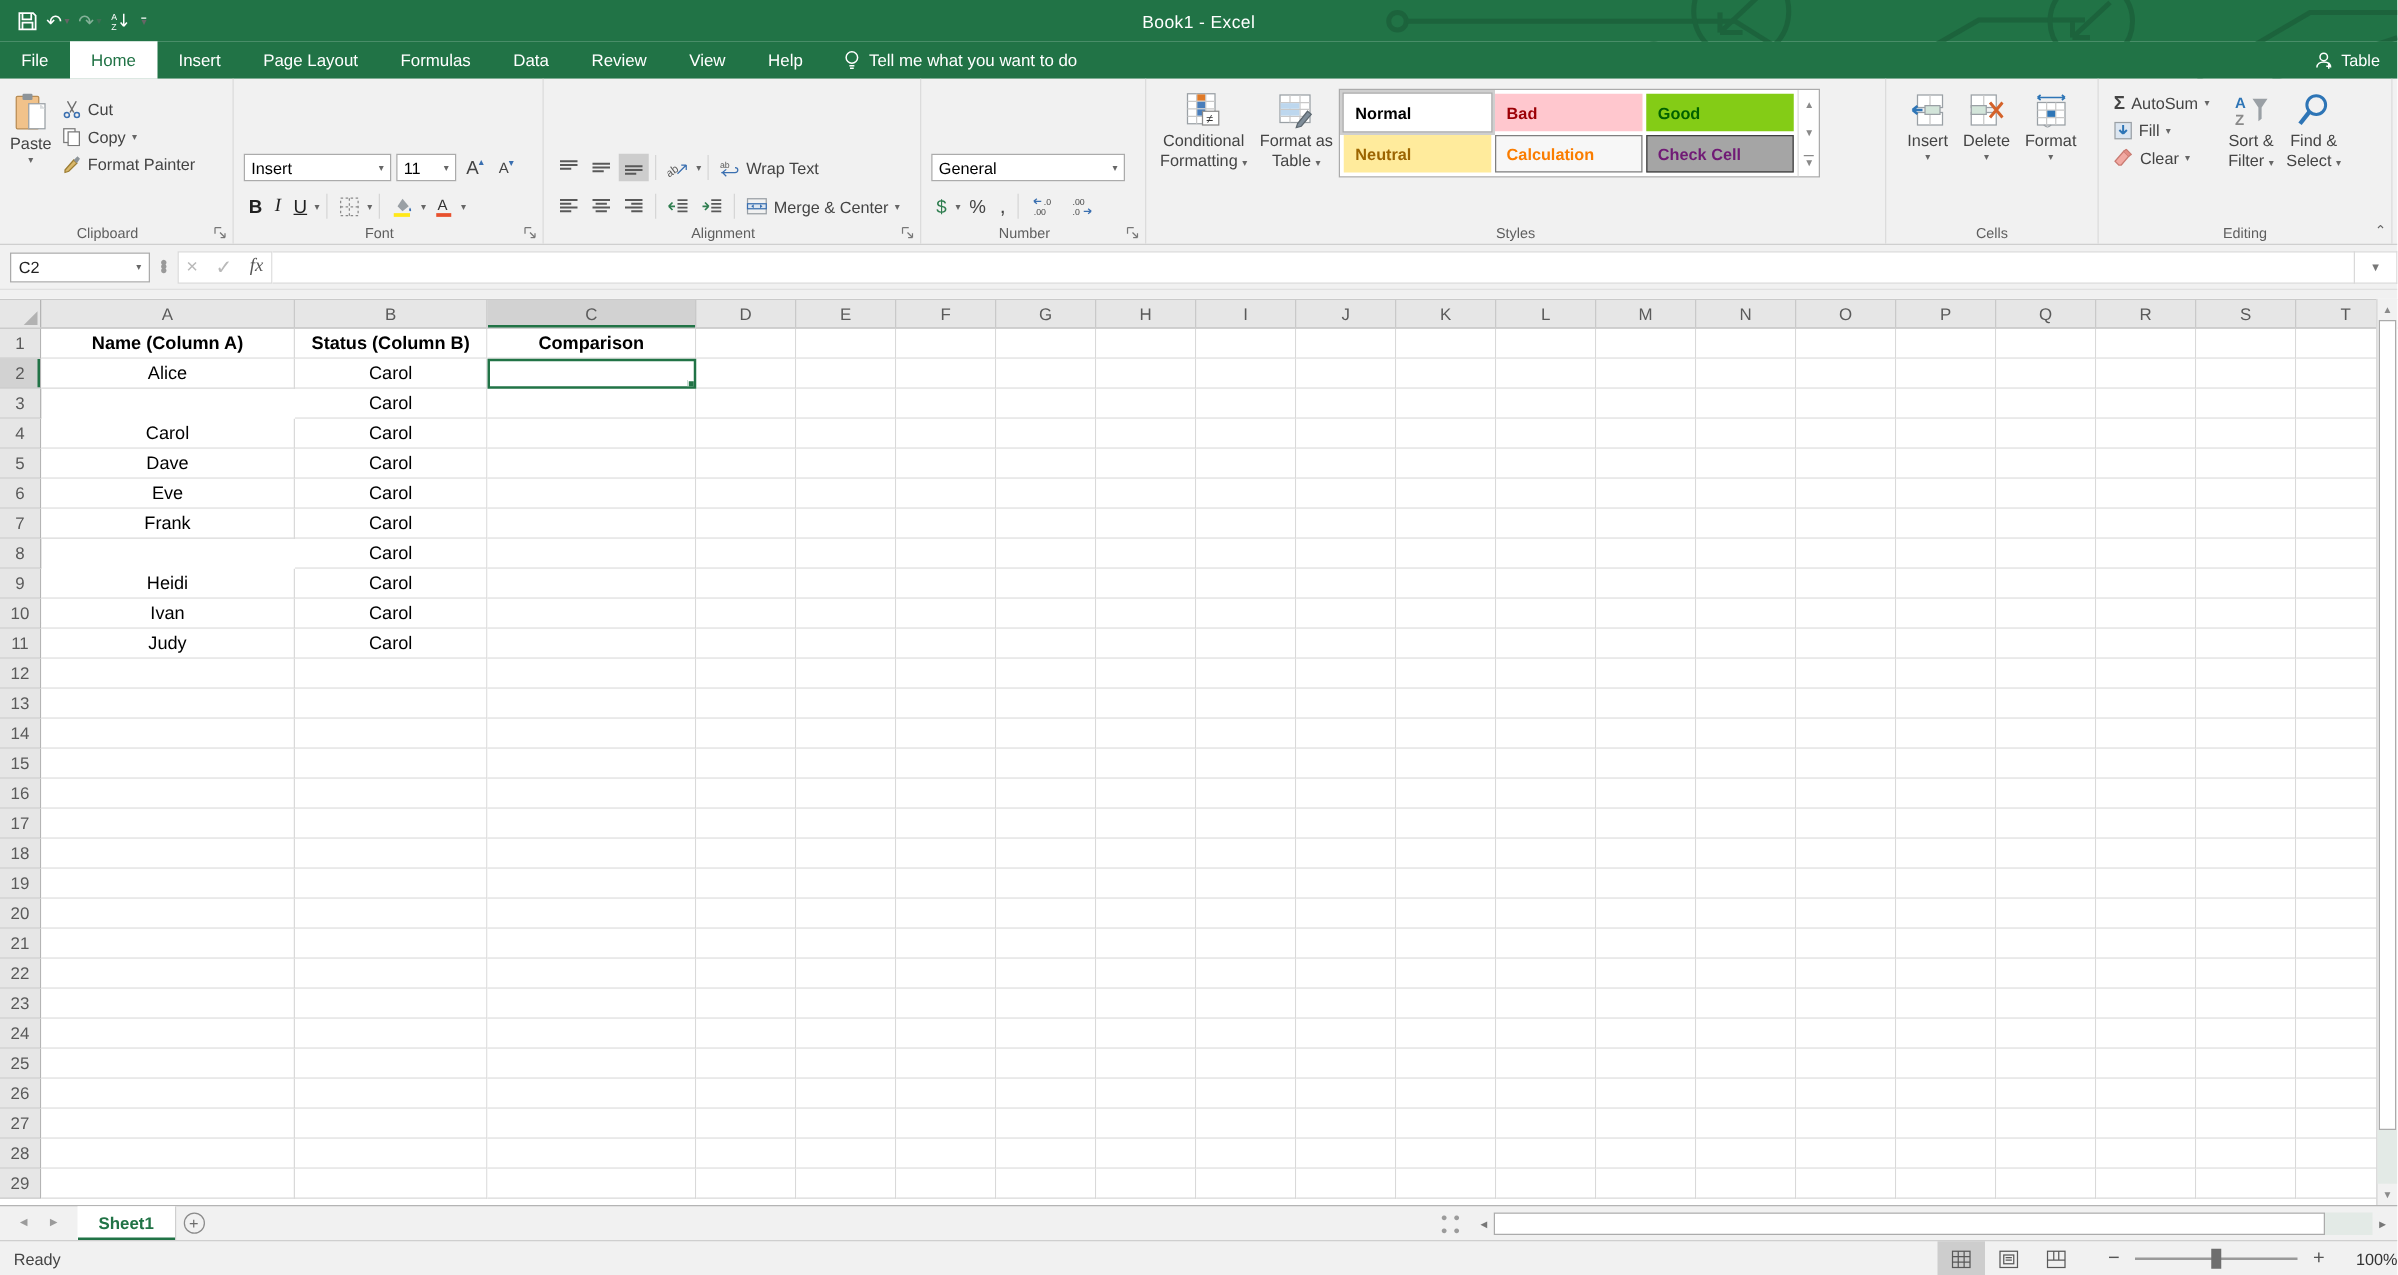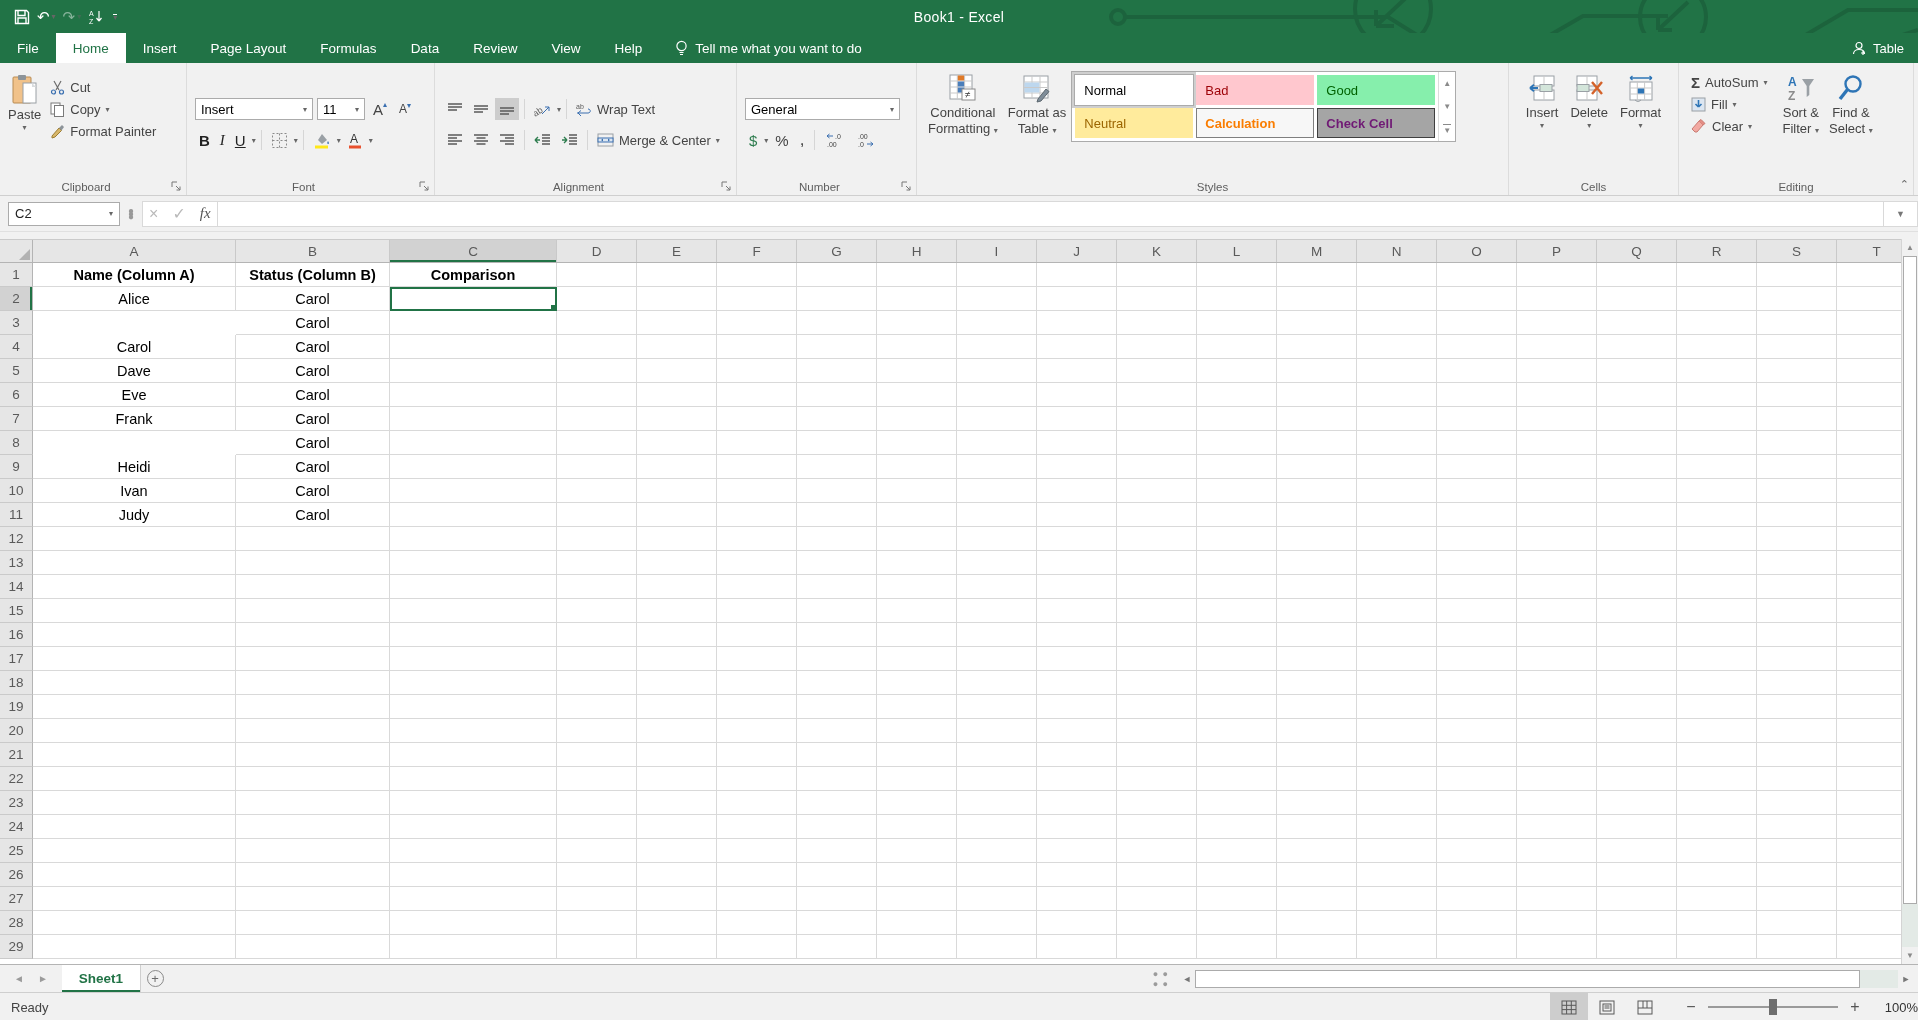--- a/index.html
+++ b/index.html
@@ -36,33 +36,33 @@
     display:flex; align-items:flex-start; flex:0 0 auto; }
   .glabel { position:absolute; bottom:2px; left:0; right:14px; text-align:center;
     font-size:11.5px; color:#5e5e5e; }
   .glabel.full { right:0; }
   .launcher { position:absolute; bottom:4px; right:5px; }
   .bigbtn { display:flex; flex-direction:column; align-items:center; justify-content:flex-start;
     padding:2px 5px; color:#444; text-align:center; line-height:1.25; }
   .bigbtn .bicon { height:34px; display:flex; align-items:center; }
   .smallbtn { display:flex; align-items:center; gap:5px; padding:2px 4px; height:22px; white-space:nowrap; }
   .caret { font-size:8px; color:#666; }
-  .col { display:flex; flex-direction:column; justify-content:center; }
+  .col { display:flex; flex-direction:column; justify-content:flex-end; }
   .row2 { display:flex; align-items:center; }
   .combo { background:#fff; border:1px solid #ababab; height:22px; display:flex;
     align-items:center; padding:0 5px; font-size:13px; color:#000; }
   .combo .caret { margin-left:auto; padding-left:6px; }
   .fbtn { padding:1px 4px; display:flex; align-items:center; height:22px; }
   .activebtn { background:#cdcdcd; }
   .vsep { width:1px; height:20px; background:#d6d6d6; margin:0 3px; }
 
   
   .gallery { background:#fff; border:1px solid #ababab; display:flex; margin-top:4px; }
   .gcells { display:grid; grid-template-columns:repeat(3,118px); grid-auto-rows:30px; gap:3px; padding:3px; }
-  .stylecell { display:flex; align-items:center; padding:0 9px; font-size:13px; }
+  .stylecell { display:flex; align-items:center; padding:0 9px; font-size:13px;font-weight:bold; }
   .stylecell.sel { box-shadow:0 0 0 1px #ababab, 0 0 0 3px #cfcfcf; }
   .gscroll { width:17px; border-left:1px solid #dcdcdc; display:flex; flex-direction:column; }
   .gsbtn { flex:1; display:flex; align-items:center; justify-content:center; font-size:8px; color:#8a8a8a; }
   .morebar { width:8px; border-top:1px solid #8a8a8a; display:block; margin-bottom:1px; }
 
   .collapse { position:absolute; right:9px; bottom:4px; color:#666; font-size:11px; }
 
   
   .formulabar { height:36px; background:#f1f1f1; display:flex; align-items:center;
     padding:0 0 0 8px; border-bottom:1px solid #e0e0e0; }
@@ -461,21 +461,21 @@
             <path d="M16 26 L24 16 l3 2.5 L19 28 l-4 1 z" fill="#7f8d99" stroke="#5c676f"></path>
           </svg>
       </span>
       <span>Format as</span>
       <span><span>Table</span> <span class="caret">▾</span></span>
     </div>
     <div class="gallery">
       <div class="gcells">
         <div class="stylecell sel" style="background: rgb(255, 255, 255); color: rgb(0, 0, 0);">Normal</div>
         <div class="stylecell" style="background: rgb(255, 199, 206); color: rgb(156, 0, 6);">Bad</div>
-        <div class="stylecell" style="background: #86efac; color: rgb(0, 97, 0);">Good</div>
+        <div class="stylecell" style="background: #84cc16; color: rgb(0, 97, 0);">Good</div>
         <div class="stylecell" style="background: rgb(255, 235, 156); color: rgb(156, 101, 0);">Neutral</div>
         <div class="stylecell" style="background: rgb(247, 247, 247); color: rgb(250, 125, 0); font-weight: bold; box-shadow: rgb(127, 127, 127) 0px 0px 0px 1px inset;">Calculation</div>
         <div class="stylecell" style="background: rgb(165, 165, 165); color: #701a75; font-weight: bold; box-shadow: rgb(63, 63, 63) 0px 0px 0px 1px inset;">Check Cell</div>
       </div>
       <div class="gscroll">
         <span class="gsbtn">▲</span>
         <span class="gsbtn">▼</span>
         <span class="gsbtn" style="flex-direction:column"><span class="morebar"></span>▼</span>
       </div>
     </div>

